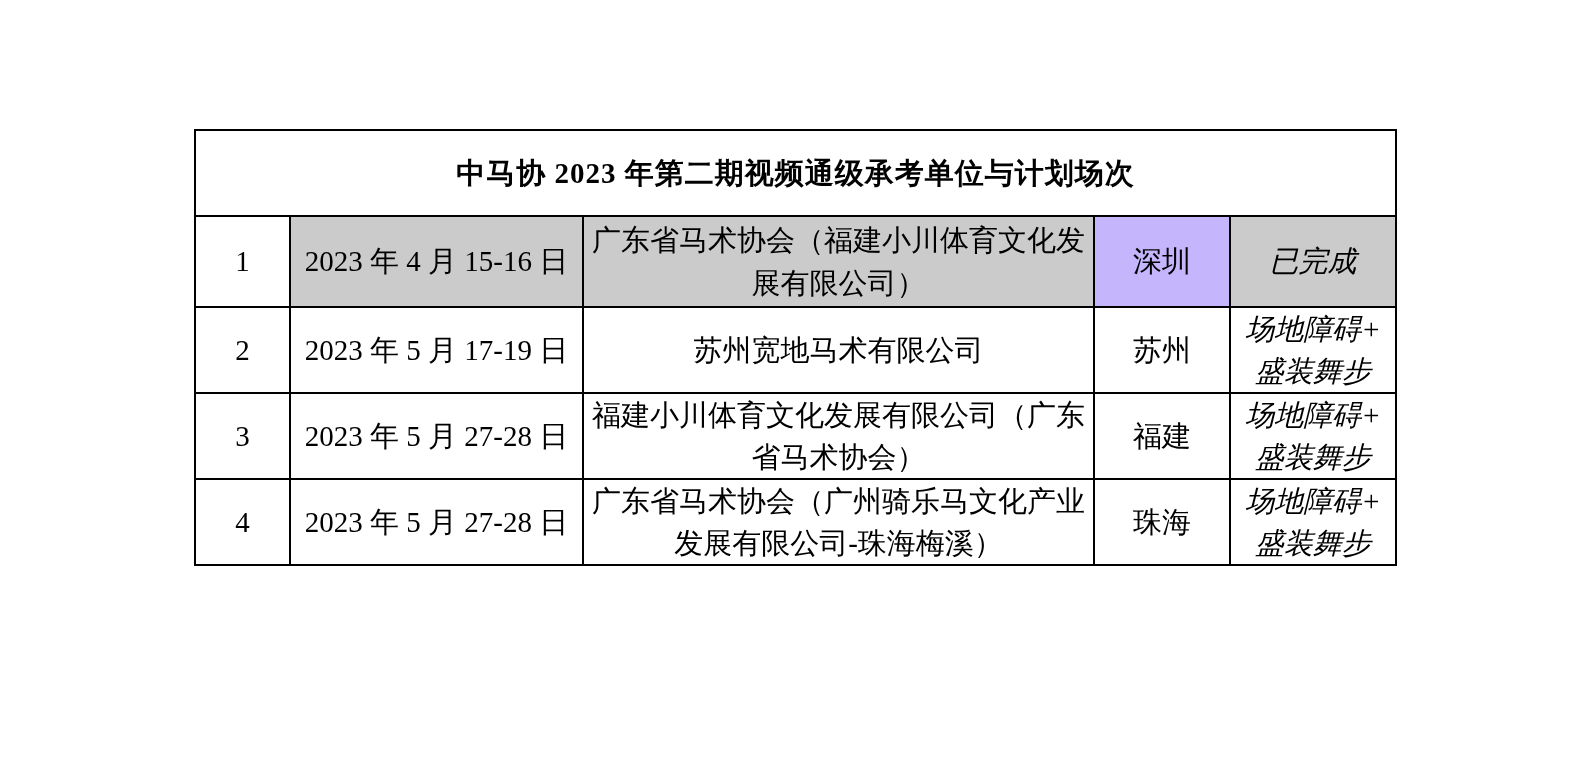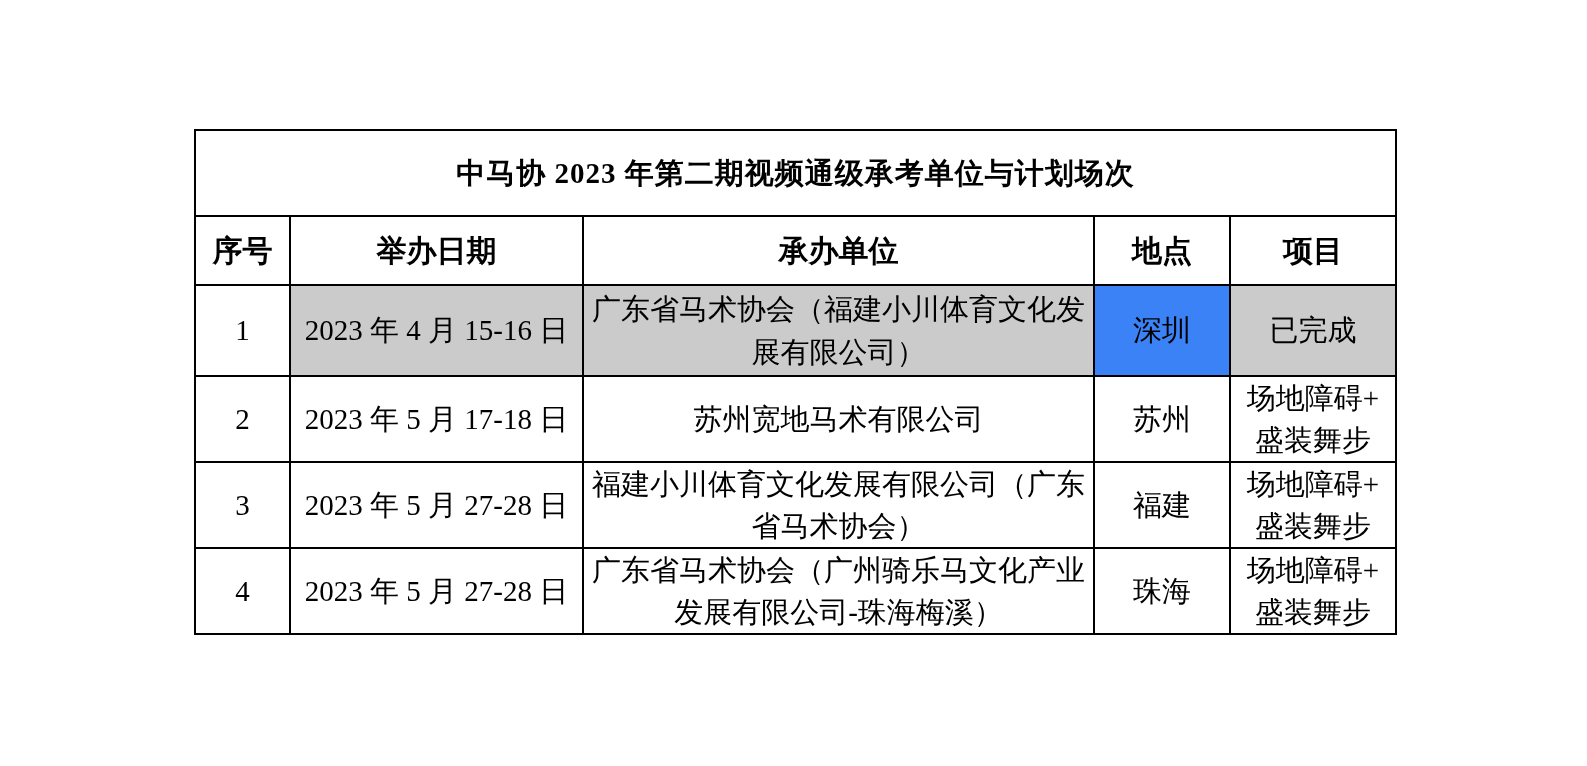--- a/index.html
+++ b/index.html
@@ -56,56 +56,50 @@
   }
   td.cell-organizer {
     text-align: left;
     padding-left: 10px;
     padding-right: 8px;
     line-height: 1.52;
   }
   td.cell-event {
     white-space: pre-line;
     line-height: 1.5;
+    font-style: italic;
   }
 </style>
 </head>
 <body>
 
 <div class="page">
   <div class="doc-table-wrap">
     <table class="doc-table">
       <colgroup>
         <col style="width:95px">
         <col style="width:293px">
         <col style="width:511px">
         <col style="width:136px">
         <col style="width:166px">
       </colgroup>
       <tbody>
         <tr class="title-row">
           <td class="title-cell" colspan="5">中马协 2023 年第二期视频通级承考单位与计划场次</td>
         </tr>
-        <tr class="header-row">
-          <td>序号</td>
-          <td>举办日期</td>
-          <td>承办单位</td>
-          <td>地点</td>
-          <td>项目</td>
-        </tr>
         <tr class="r1">
           <td class="cell-serial">1</td>
           <td class="cell-date hl" style="background-color: rgb(203, 203, 203);">2023 年 4 月 15-16 日</td>
           <td class="cell-organizer hl" style="background-color: rgb(203, 203, 203);">广东省马术协会（福建小川体育文化发展有限公司）</td>
-          <td class="cell-location hl" style="background-color: #3b82f6;">深圳</td>
+          <td class="cell-location hl" style="background-color: #c4b5fd;">深圳</td>
           <td class="cell-event hl" style="background-color: rgb(203, 203, 203);">已完成</td>
         </tr>
         <tr class="r2">
           <td class="cell-serial">2</td>
-          <td class="cell-date">2023 年 5 月 17-18 日</td>
+          <td class="cell-date">2023 年 5 月 17-19 日</td>
           <td class="cell-organizer">苏州宽地马术有限公司</td>
           <td class="cell-location">苏州</td>
           <td class="cell-event">场地障碍+
 盛装舞步</td>
         </tr>
         <tr class="r3">
           <td class="cell-serial">3</td>
           <td class="cell-date">2023 年 5 月 27-28 日</td>
           <td class="cell-organizer">福建小川体育文化发展有限公司（广东省马术协会）</td>
           <td class="cell-location">福建</td>

